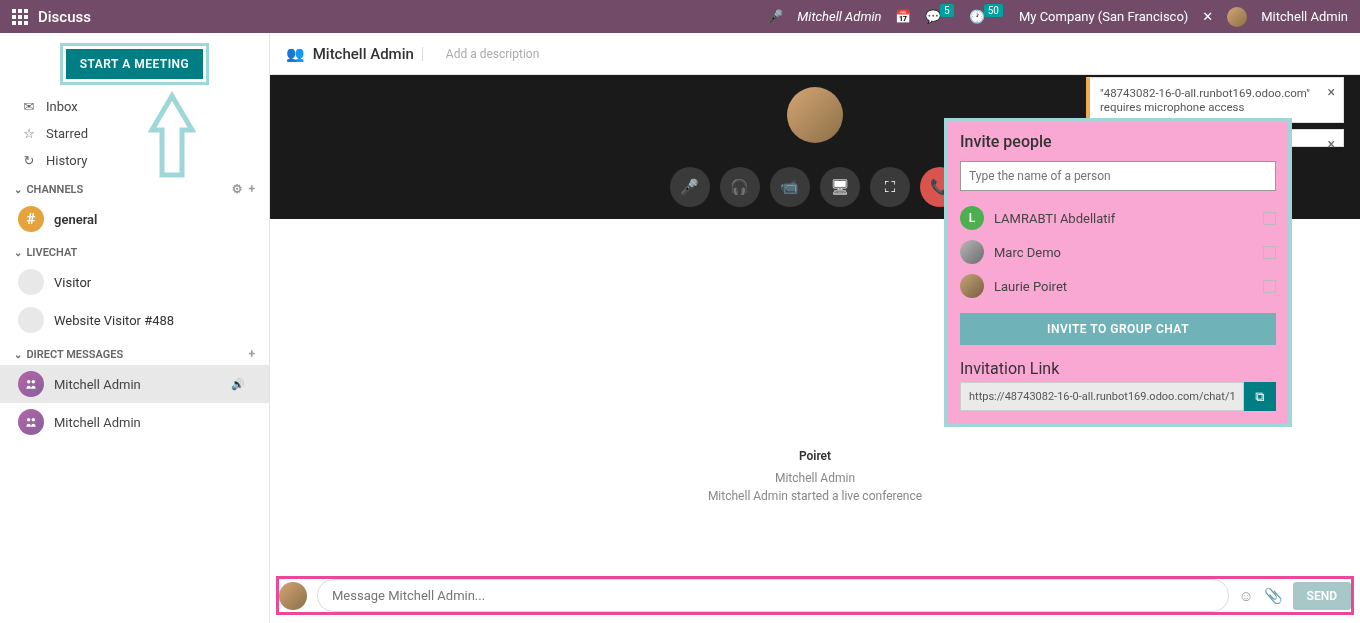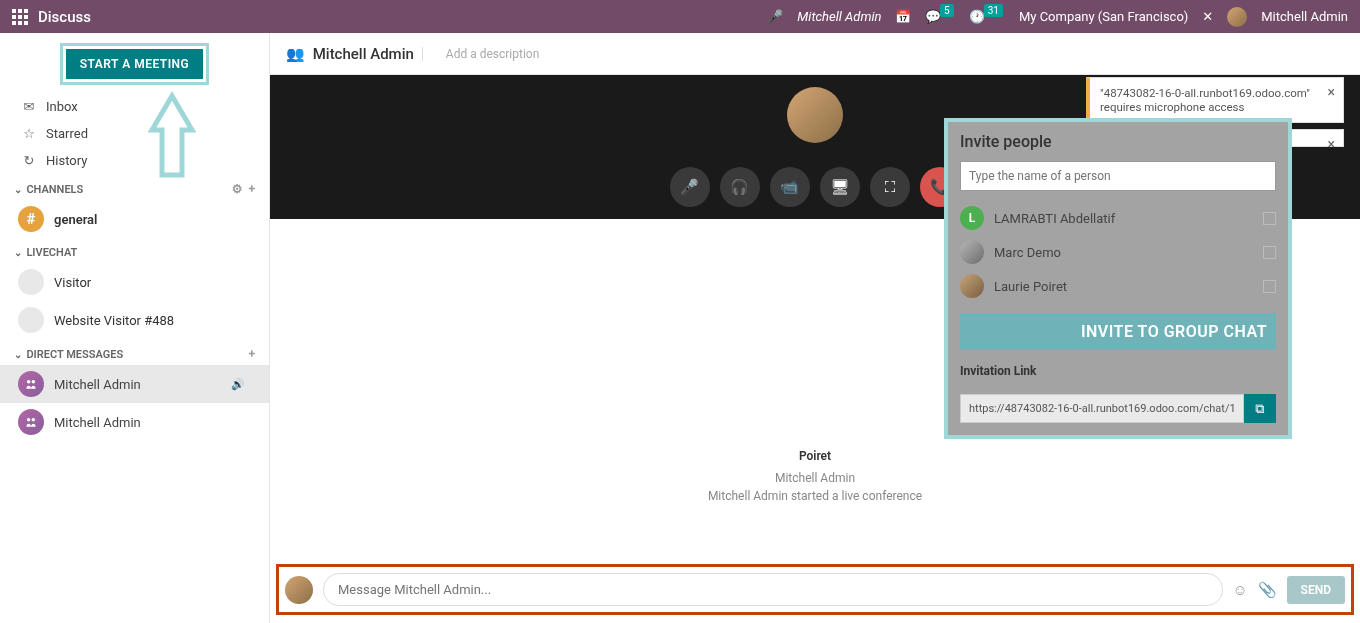--- a/index.html
+++ b/index.html
@@ -44,41 +44,41 @@
 .video-area { height: 144px; background: #1a1a1a; position: relative; display: flex; align-items: center; justify-content: center; }
 .video-avatar { width: 56px; height: 56px; border-radius: 50%; background: linear-gradient(135deg,#d4a574,#8b6f47); position: absolute; top: 12px; }
 .video-controls { position: absolute; bottom: 12px; display: flex; gap: 10px; }
 .vbtn { width: 40px; height: 40px; border-radius: 50%; background: #3a3a3a; color: #fff; display: flex; align-items: center; justify-content: center; cursor: pointer; font-size: 15px; }
 .vbtn.red { background: #d9534f; }
 
 .chat-body { flex: 1; background: #fff; position: relative; }
 .today-row { text-align: center; font-size: 12px; font-weight: 600; color: #333; padding-top: 230px; }
 .msg-meta { text-align: center; font-size: 12px; color: #888; margin-top: 6px; line-height: 1.5; }
 
-.composer-wrap { border: 3px solid #c2410c; margin: 6px 6px 8px; padding: 6px; display: flex; align-items: center; gap: 10px; }
+.composer-wrap { border: 3px solid #ec4899; margin: 6px 6px 8px; padding: 0; display: flex; align-items: center; gap: 10px; }
 .composer-avatar { width: 28px; height: 28px; border-radius: 50%; background: linear-gradient(135deg,#d4a574,#8b6f47); flex-shrink: 0; }
 .composer-input { flex: 1; border: 1px solid #ddd; border-radius: 16px; padding: 8px 14px; font-size: 13px; outline: none; }
 .composer-icons { display: flex; gap: 10px; color: #999; font-size: 15px; }
 .send-btn { background: #a8c7c9; color: #fff; border: none; padding: 7px 14px; font-size: 12px; font-weight: 600; border-radius: 3px; cursor: pointer; }
 
 .arrow-up { position: absolute; left: 148px; top: 90px; width: 48px; height: 90px; }
 .arrow-right { position: absolute; left: 860px; top: 255px; width: 78px; height: 74px; }
 .arrow-shape { fill: none; stroke: #9fd7d9; stroke-width: 5; }
 
-.invite-panel { position: absolute; right: 68px; top: 85px; width: 348px; background: #a3a3a3; border: 4px solid #9fd7d9; padding: 10px 12px 12px; z-index: 10; }
+.invite-panel { position: absolute; right: 68px; top: 85px; width: 348px; background: #f9a8d4; border: 4px solid #9fd7d9; padding: 10px 12px 12px; z-index: 10; }
 .invite-title { font-size: 16px; font-weight: 500; color: #333; margin-bottom: 10px; }
 .invite-input { width: 100%; border: 1px solid #999; padding: 7px 8px; font-size: 12px; color: #777; margin-bottom: 10px; }
 .person-row { display: flex; align-items: center; gap: 10px; padding: 5px 0; font-size: 13px; color: #444; }
 .person-avatar { width: 24px; height: 24px; border-radius: 50%; background: #ccc; position: relative; flex-shrink: 0; }
 .pa-green { background: #4caf50; color: #fff; display: flex; align-items: center; justify-content: center; font-size: 12px; font-weight: 600; }
 .pa-photo1 { background: linear-gradient(135deg,#c4a57b,#7a5c3e); }
 .pa-photo2 { background: linear-gradient(135deg,#b8b8b8,#6b6b6b); }
 .person-check { margin-left: auto; width: 13px; height: 13px; border: 1px solid #bbb; }
-.invite-btn { width: 100%; background: #6fb3b8; color: #fff; border: none; padding: 9px; font-size: 16px; font-weight: 600; letter-spacing: 0.5px; margin: 10px 0 14px; cursor: pointer; text-align: right; }
-.link-title { font-size: 12px; font-weight: 700; color: #333; margin-bottom: 16px; }
+.invite-btn { width: 100%; background: #6fb3b8; color: #fff; border: none; padding: 9px; font-size: 12px; font-weight: 600; letter-spacing: 0.5px; margin: 10px 0 14px; cursor: pointer; }
+.link-title { font-size: 16px; font-weight: 400; color: #333; margin-bottom: 4px; }
 .link-row { display: flex; }
 .link-input { flex: 1; background: #eaeaea; border: 1px solid #ccc; padding: 7px 8px; font-size: 11px; color: #555; }
 .link-copy { width: 32px; background: #017e84; color: #fff; display: flex; align-items: center; justify-content: center; font-size: 13px; cursor: pointer; }
 
 .notif { position: absolute; right: 16px; background: #fff; border: 1px solid #ddd; border-left: 4px solid #f0ad4e; padding: 8px 28px 8px 10px; font-size: 11.5px; color: #555; width: 258px; z-index: 5; }
 .notif-close { position: absolute; right: 8px; top: 6px; font-size: 14px; color: #666; cursor: pointer; }
 .notif1 { top: 44px; }
 .notif2 { top: 96px; }
 </style>
 </head>
@@ -97,21 +97,21 @@
         <span></span>
         <span></span>
       </div>
     <div class="topbar-title">Discuss</div>
   </div>
   <div class="topbar-right">
     <span>🎤</span>
     <span class="italic">Mitchell Admin</span>
     <span>📅</span>
     <span class="badge-chat">💬<span class="badge-num">5</span></span>
-    <span class="badge-clock">🕐<span class="badge-num">31</span></span>
+    <span class="badge-clock">🕐<span class="badge-num">50</span></span>
     <span>My Company (San Francisco)</span>
     <span>✕</span>
     <div class="topbar-avatar"></div>
     <span>Mitchell Admin</span>
   </div>
 </div>
 
 <div class="main">
 
   <div class="sidebar">

